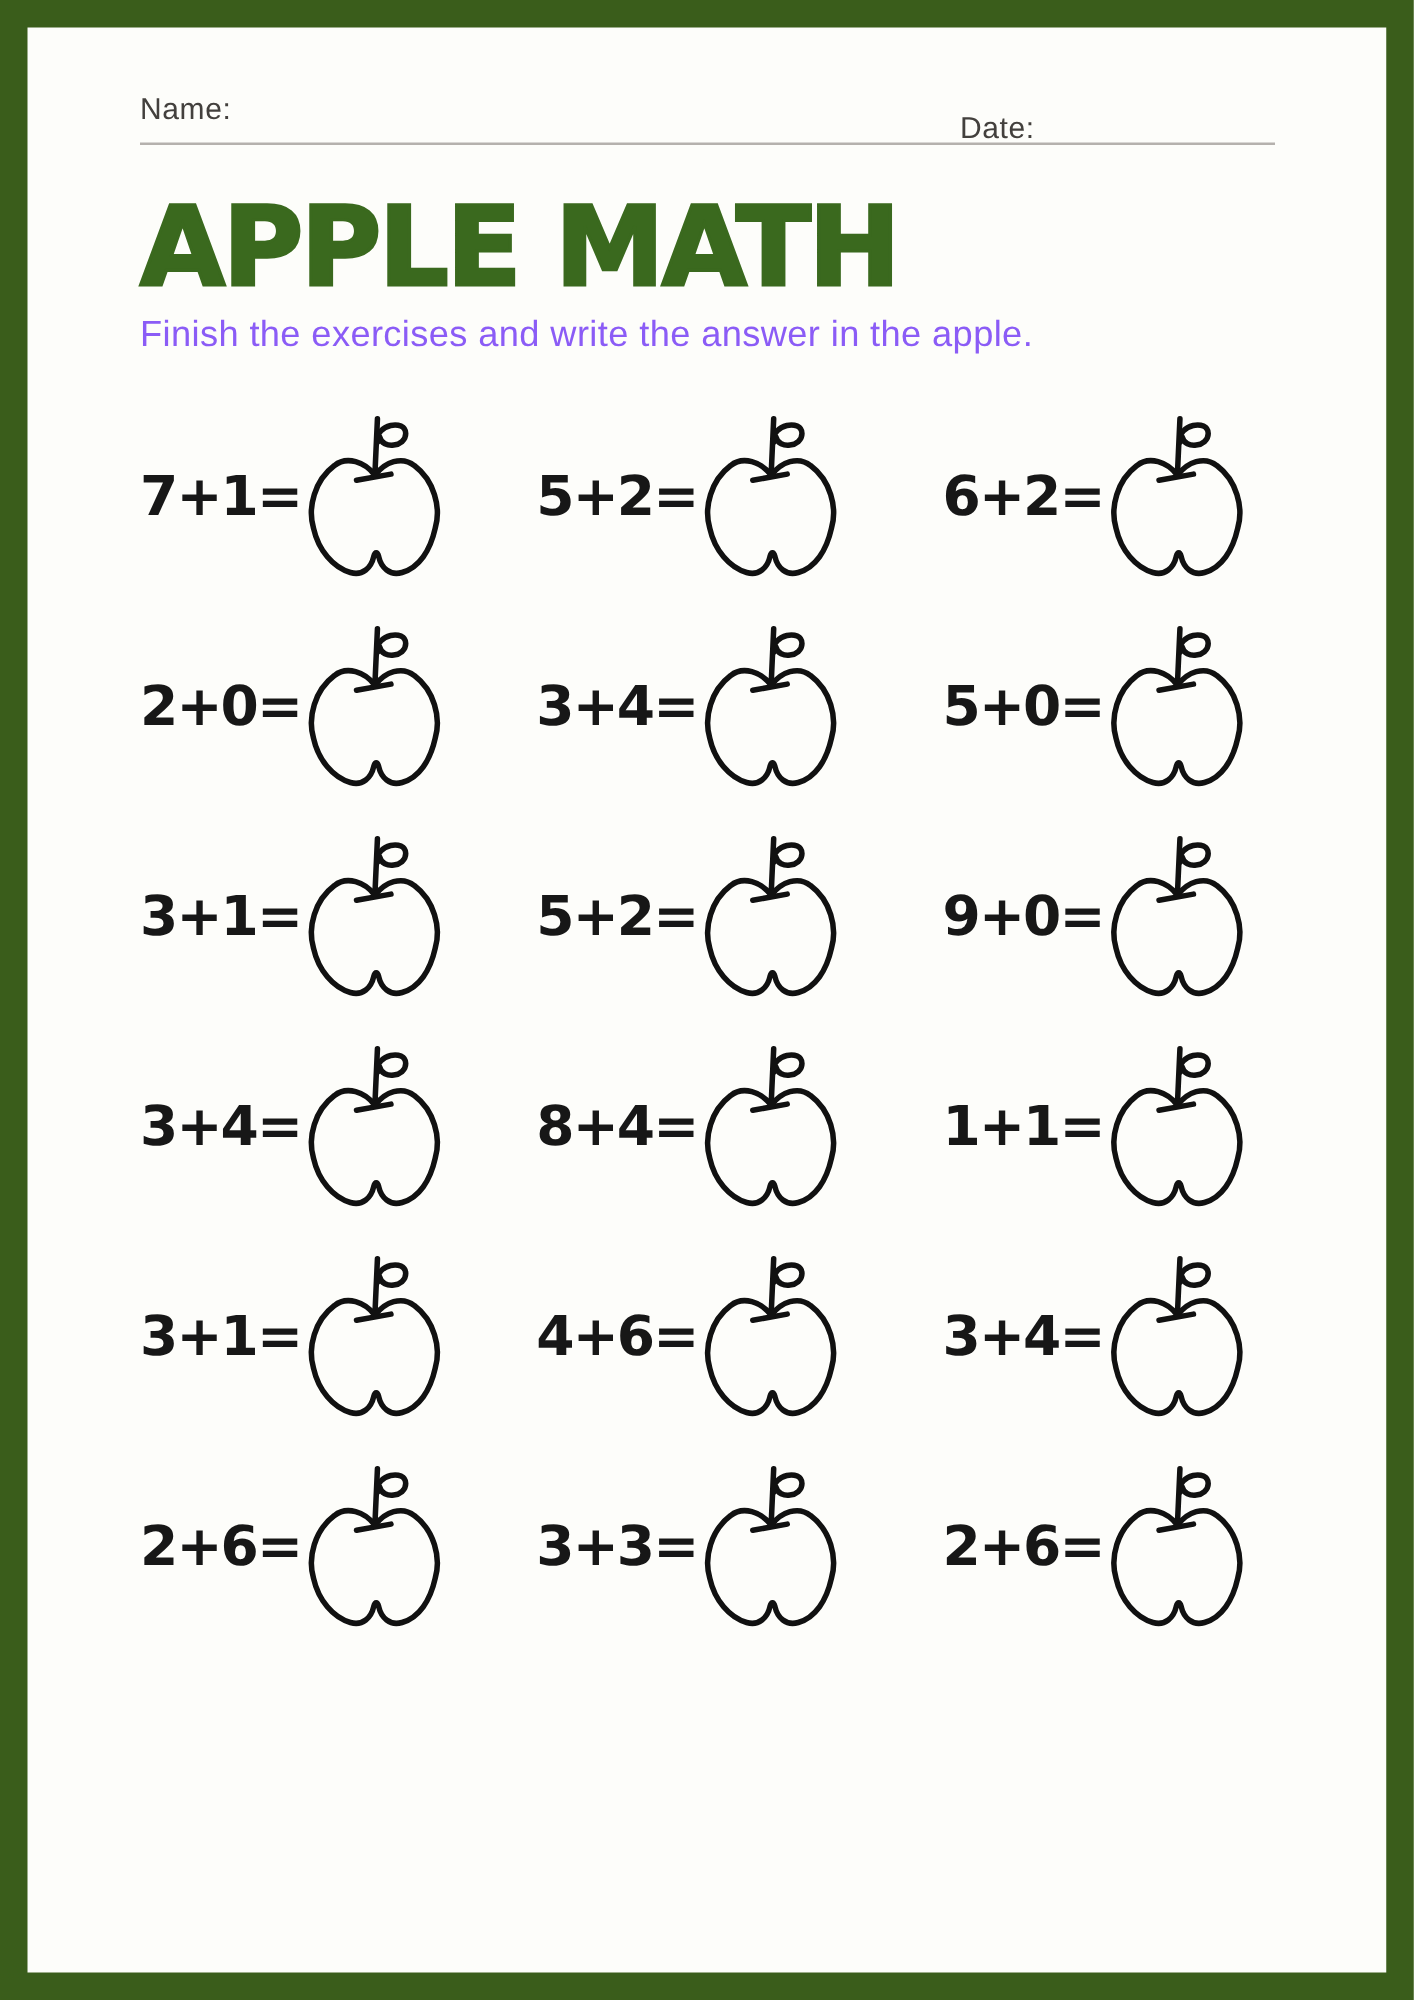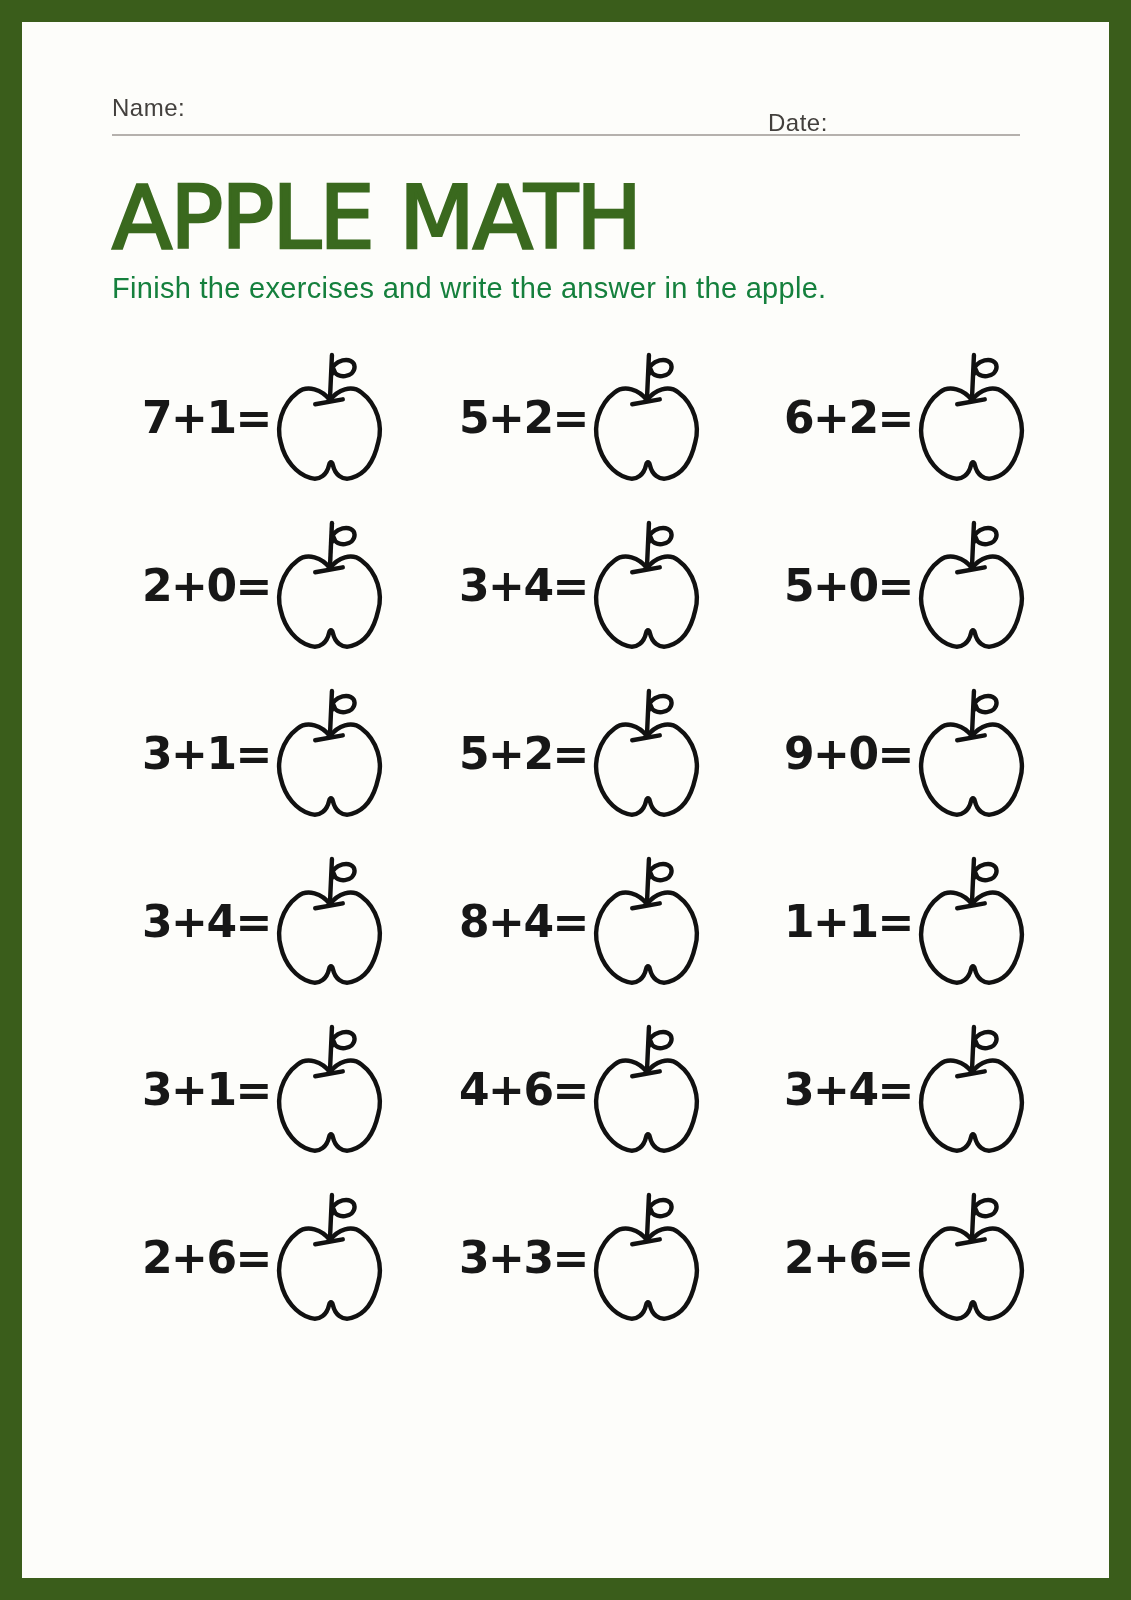--- a/index.html
+++ b/index.html
@@ -20,59 +20,58 @@
     overflow: hidden;
   }
   .content {
     margin-left: 90px;
     width: 915px;
   }
 
   
   .header {
     position: relative;
-    margin-top: 72px;
+    margin-top: 52px;
     width: 908px;
     padding-bottom: 12px;
     border-bottom: 2px solid #b5b1ad;
     font-size: 24px;
     color: #43403d;
     letter-spacing: 0.5px;
   }
   .header .date-label {
     position: absolute;
     left: 656px;
     top: 15px;
   }
 
   
   .title {
     margin: 36px 0 0 0;
     font-family: "DejaVu Sans", sans-serif;
-    font-weight: 400;
+    font-weight: 700;
     font-size: 88px;
     line-height: 1.04;
     letter-spacing: -2px;
     color: var(--title-green);
     -webkit-text-stroke: 2.5px var(--title-green);
   }
   .subtitle {
     margin: 8px 0 0 0;
     font-size: 29px;
-    color: #15803d;
+    color: #8b5cf6;
     letter-spacing: 0.3px;
   }
 
   
   .grid {
     margin-top: 44px;
     display: grid;
     grid-template-columns: 317px 325px auto;
     row-gap: 30px;
-    margin-left: 30px;
   }
   .cell {
     display: flex;
     align-items: center;
     height: 138px;
   }
   .expr {
     width: 128px;
     flex: 0 0 128px;
     font-family: "DejaVu Sans", sans-serif;

